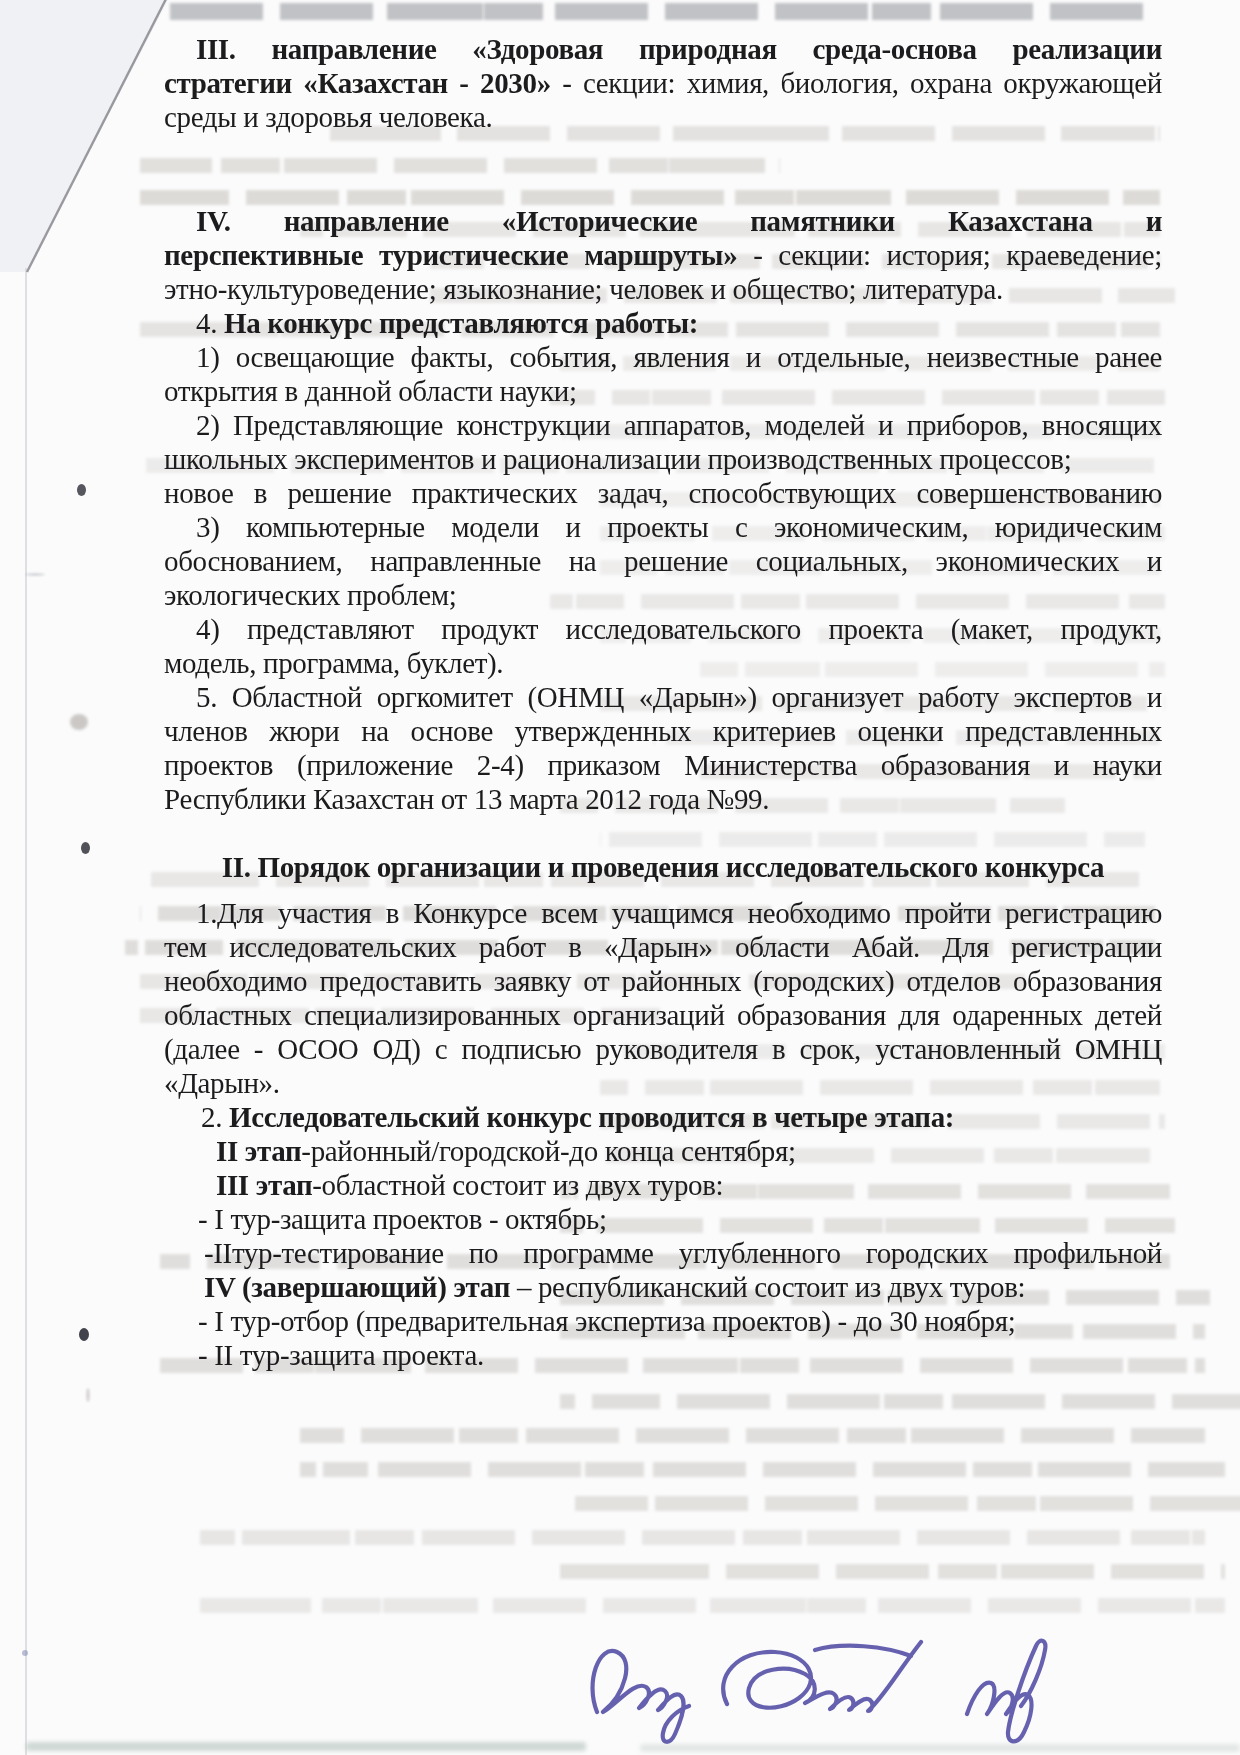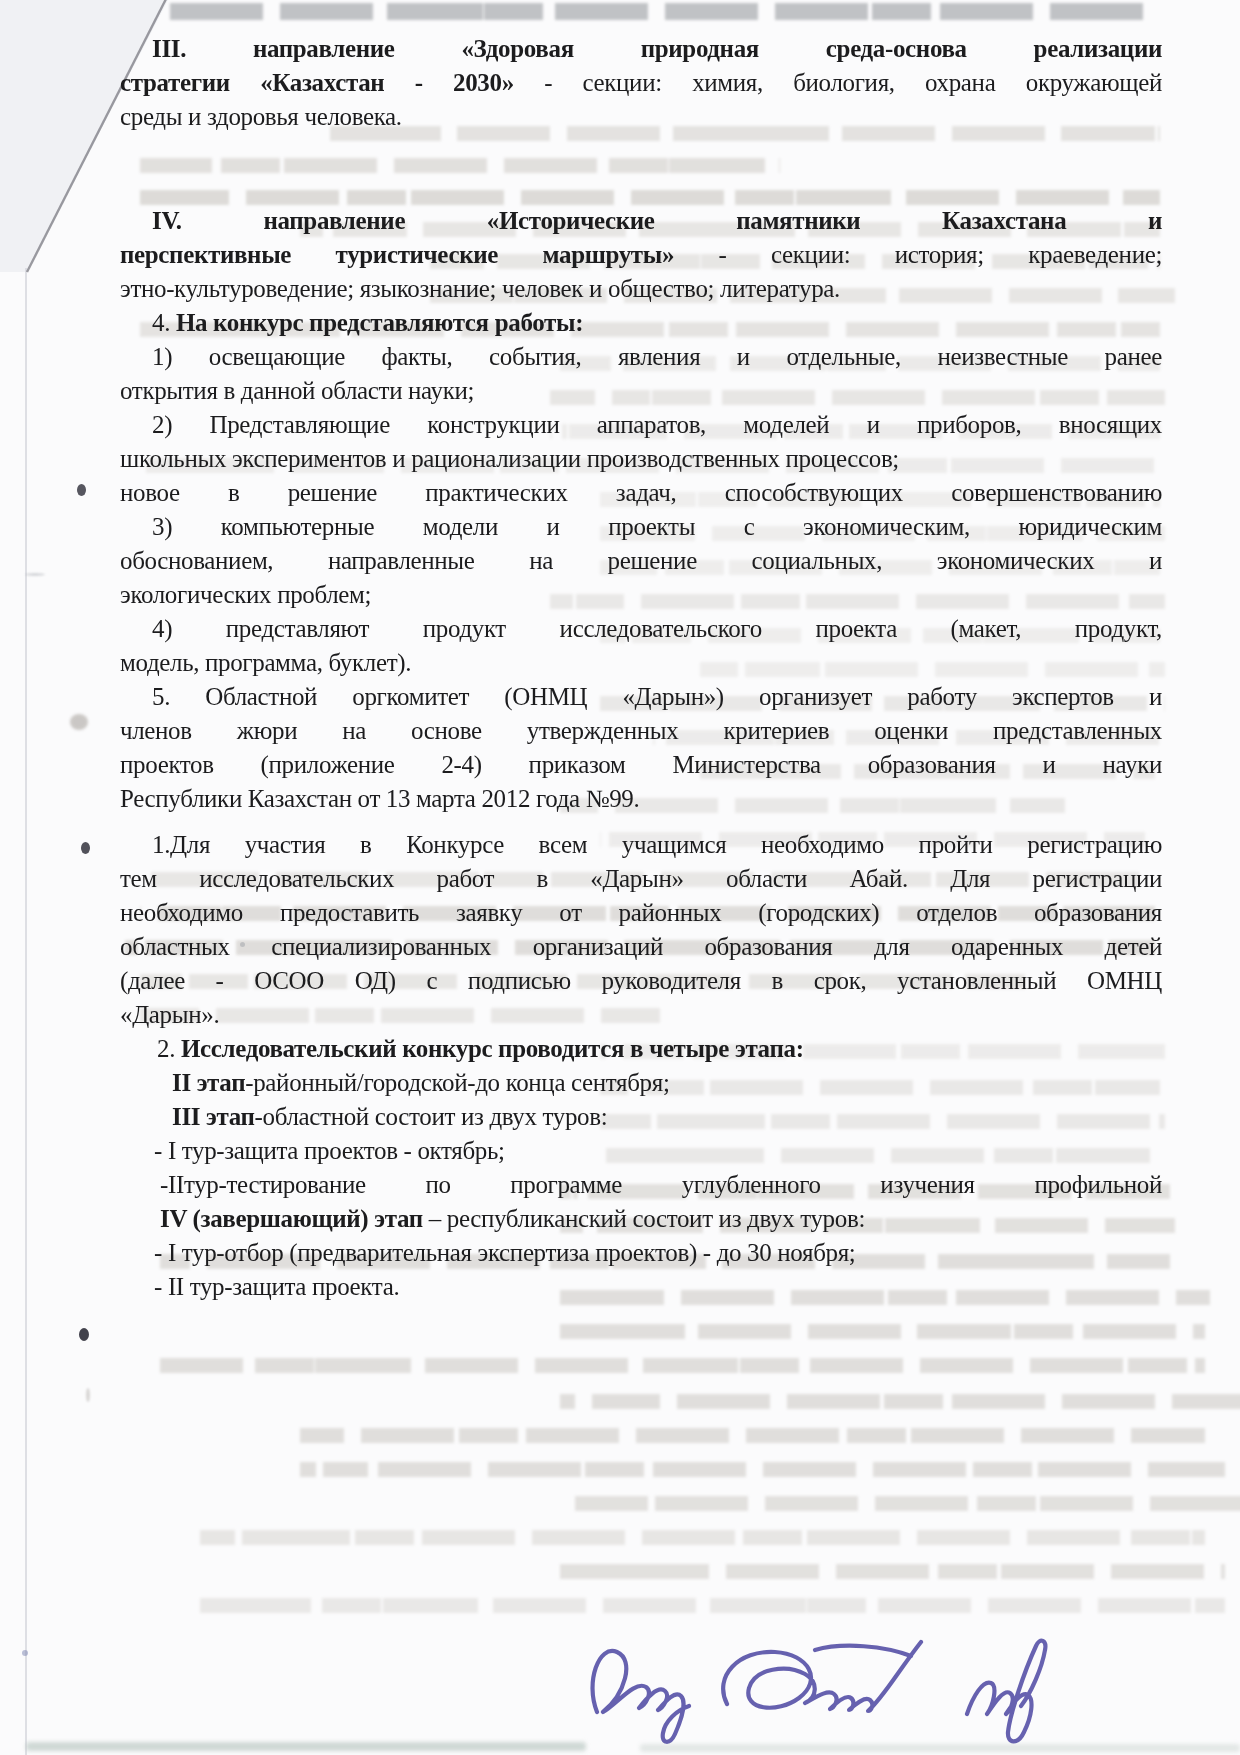--- a/index.html
+++ b/index.html
@@ -6,23 +6,23 @@
   .page{
     position:relative;width:1240px;height:1755px;margin:0 auto;
     background:#fbfbfc;overflow:hidden;
     font-family:"Liberation Serif","DejaVu Serif",serif;
     color:#1c1c1e;
   }
   
   .textflow{position:absolute;left:120px;top:32px;width:1042px;z-index:5;}
   .block{margin:0;padding:0;}
   .line{
-    position:relative;font-size:25px;line-height:34px;height:34px;
+    position:relative;font-size:29px;line-height:34px;height:34px;
     letter-spacing:-0.35px;text-align:justify;text-align-last:left;
-    white-space:normal;overflow:visible;
+    white-space:normal;overflow:visible;margin-left:44px;
   }
   .line.j{text-align-last:justify;}
   .line.center{text-align:center;text-align-last:center;}
   .line b{font-weight:700;}
   
   .artifact-layer{position:absolute;inset:0;z-index:1;}
   .bleed{
     position:absolute;height:15px;filter:blur(1.4px);
     background-image:
       repeating-linear-gradient(90deg, var(--bc) 0 38px, transparent 38px 55px),
@@ -142,20 +142,23 @@
       <div class="block">
         <div class="line j" style="padding-left: 32px;"><span>4) представляют продукт исследовательского проекта (макет, продукт,</span></div>
         <div class="line"><span>модель, программа, буклет).</span></div>
       </div>
       <div class="block">
         <div class="line j" style="padding-left: 32px;"><span>5. Областной оргкомитет (ОНМЦ «Дарын») организует работу экспертов и</span></div>
         <div class="line j"><span>членов жюри на основе утвержденных критериев оценки представленных</span></div>
         <div class="line j"><span>проектов (приложение 2-4) приказом Министерства образования и науки</span></div>
         <div class="line"><span>Республики Казахстан от 13 марта 2012 года №99.</span></div>
       </div>
+      <div class="block" style="margin-top: 34px;">
+        <div class="line center"><b>II. Порядок организации и проведения исследовательского конкурса</b></div>
+      </div>
       <div class="block" style="margin-top: 12px;">
         <div class="line j" style="padding-left: 32px;"><span>1.Для участия в Конкурсе всем учащимся необходимо пройти регистрацию</span></div>
         <div class="line j"><span>тем исследовательских работ в «Дарын» области Абай. Для регистрации</span></div>
         <div class="line j"><span>необходимо предоставить заявку от районных (городских) отделов образования</span></div>
         <div class="line j"><span>областных специализированных организаций образования для одаренных детей</span></div>
         <div class="line j"><span>(далее - ОСОО ОД) с подписью руководителя в срок, установленный ОМНЦ</span></div>
         <div class="line"><span>«Дарын».</span></div>
       </div>
       <div class="block">
         <div class="line" style="padding-left: 37px;"><span>2. </span><b>Исследовательский конкурс проводится в четыре этапа:</b></div>
@@ -163,21 +166,21 @@
       <div class="block">
         <div class="line" style="padding-left: 52px;"><b>II этап</b><span>-районный/городской-до конца сентября;</span></div>
       </div>
       <div class="block">
         <div class="line" style="padding-left: 52px;"><b>III этап</b><span>-областной состоит из двух туров:</span></div>
       </div>
       <div class="block">
         <div class="line" style="padding-left: 34px;"><span>- I тур-защита проектов - октябрь;</span></div>
       </div>
       <div class="block">
-        <div class="line j" style="padding-left: 40px;"><span>-IIтур-тестирование по программе углубленного изучения профильной</span></div>
+        <div class="line j" style="padding-left: 40px;"><span>-IIтур-тестирование по программе углубленного городских профильной</span></div>
       </div>
       <div class="block">
         <div class="line" style="padding-left: 40px;"><b>IV (завершающий) этап</b><span> – республиканский состоит из двух туров:</span></div>
       </div>
       <div class="block">
         <div class="line" style="padding-left: 34px;"><span>- I тур-отбор (предварительная экспертиза проектов) - до 30 ноября;</span></div>
       </div>
       <div class="block">
         <div class="line" style="padding-left: 34px;"><span>- II тур-защита проекта.</span></div>
       </div>

